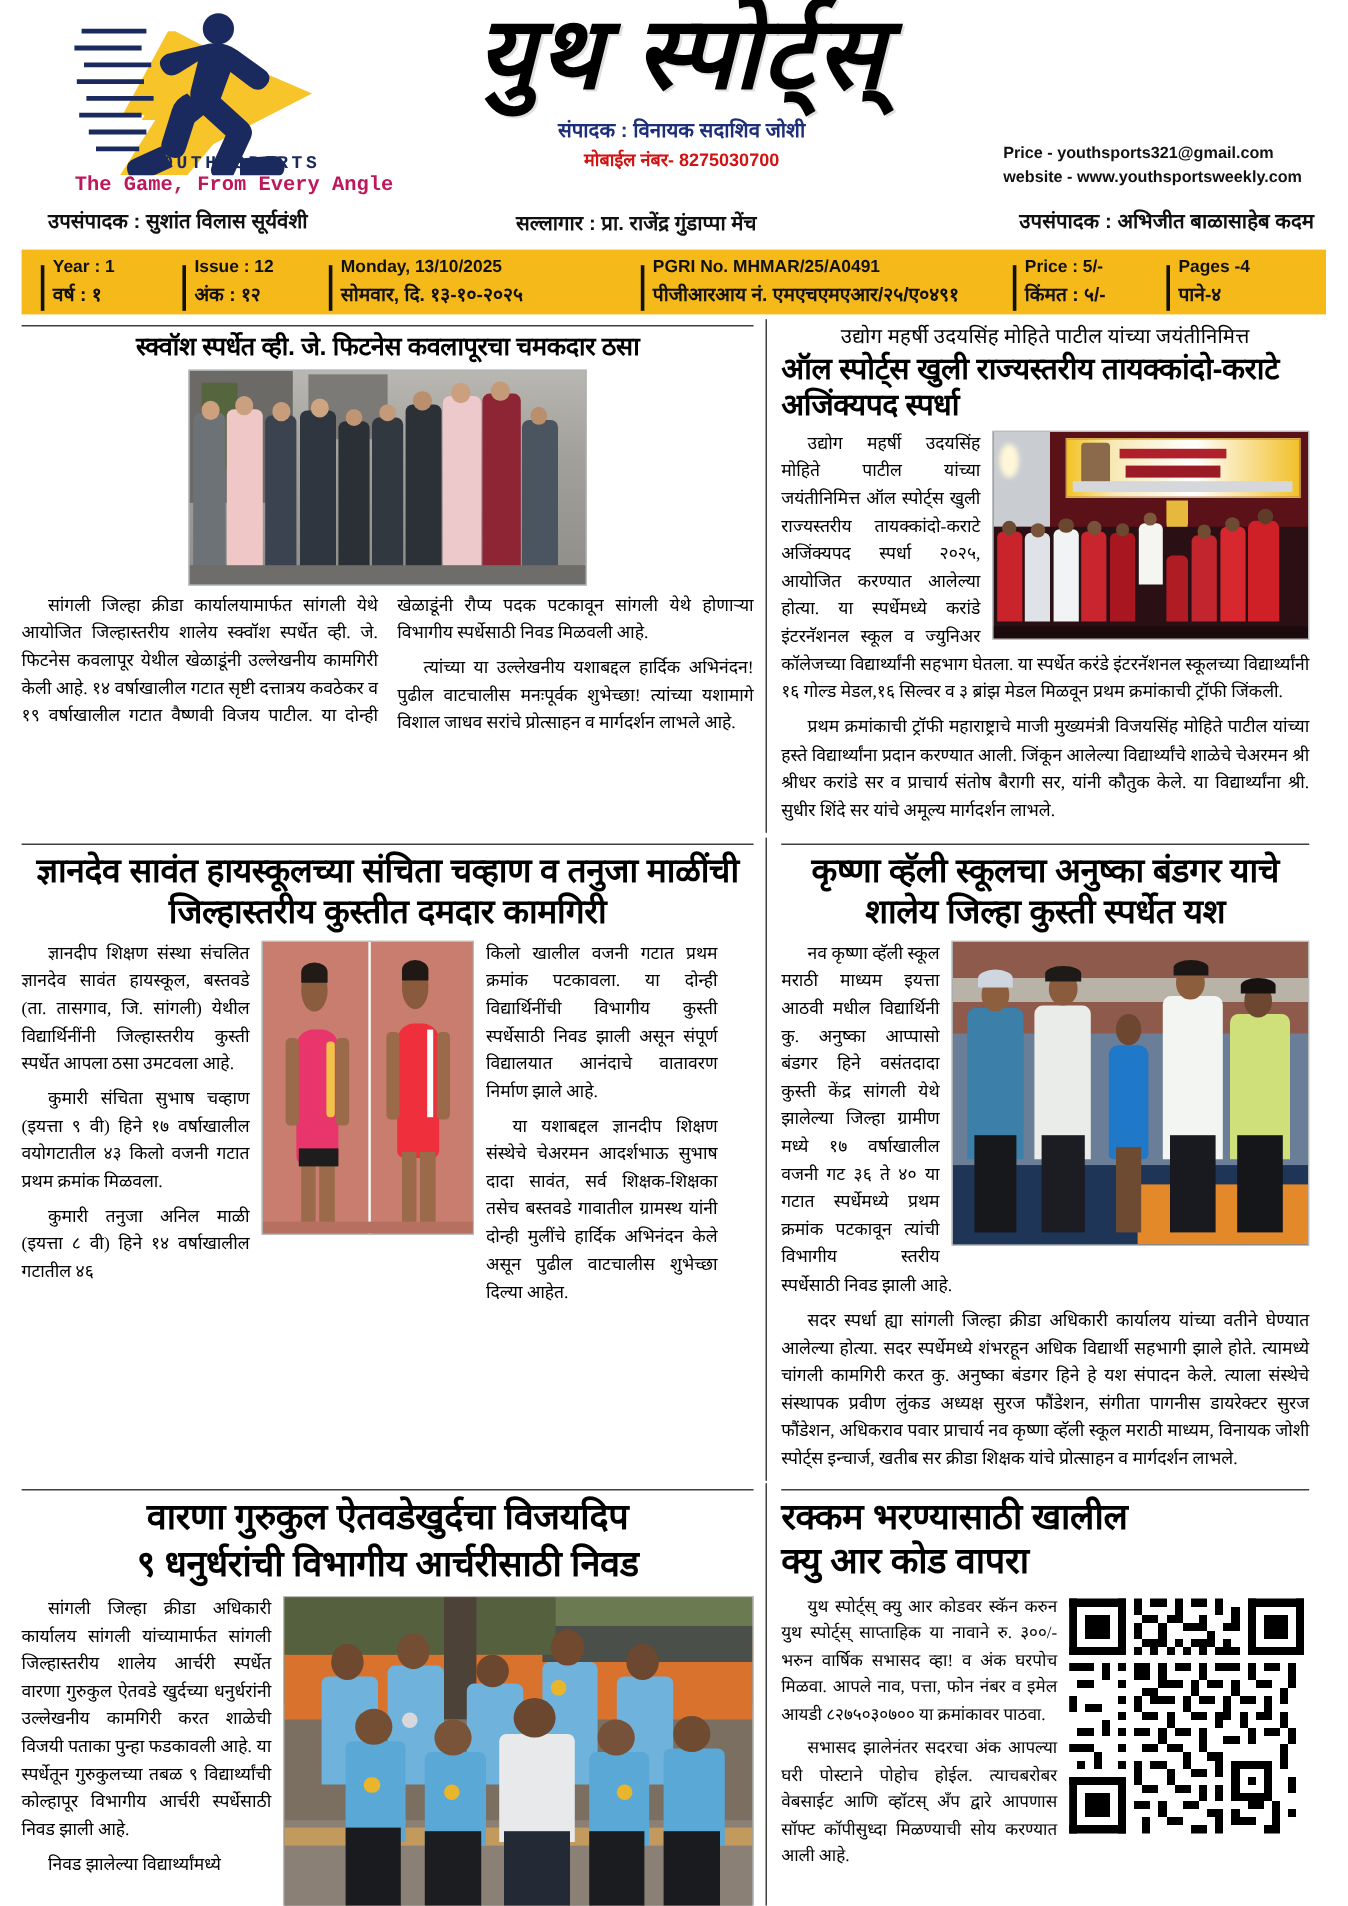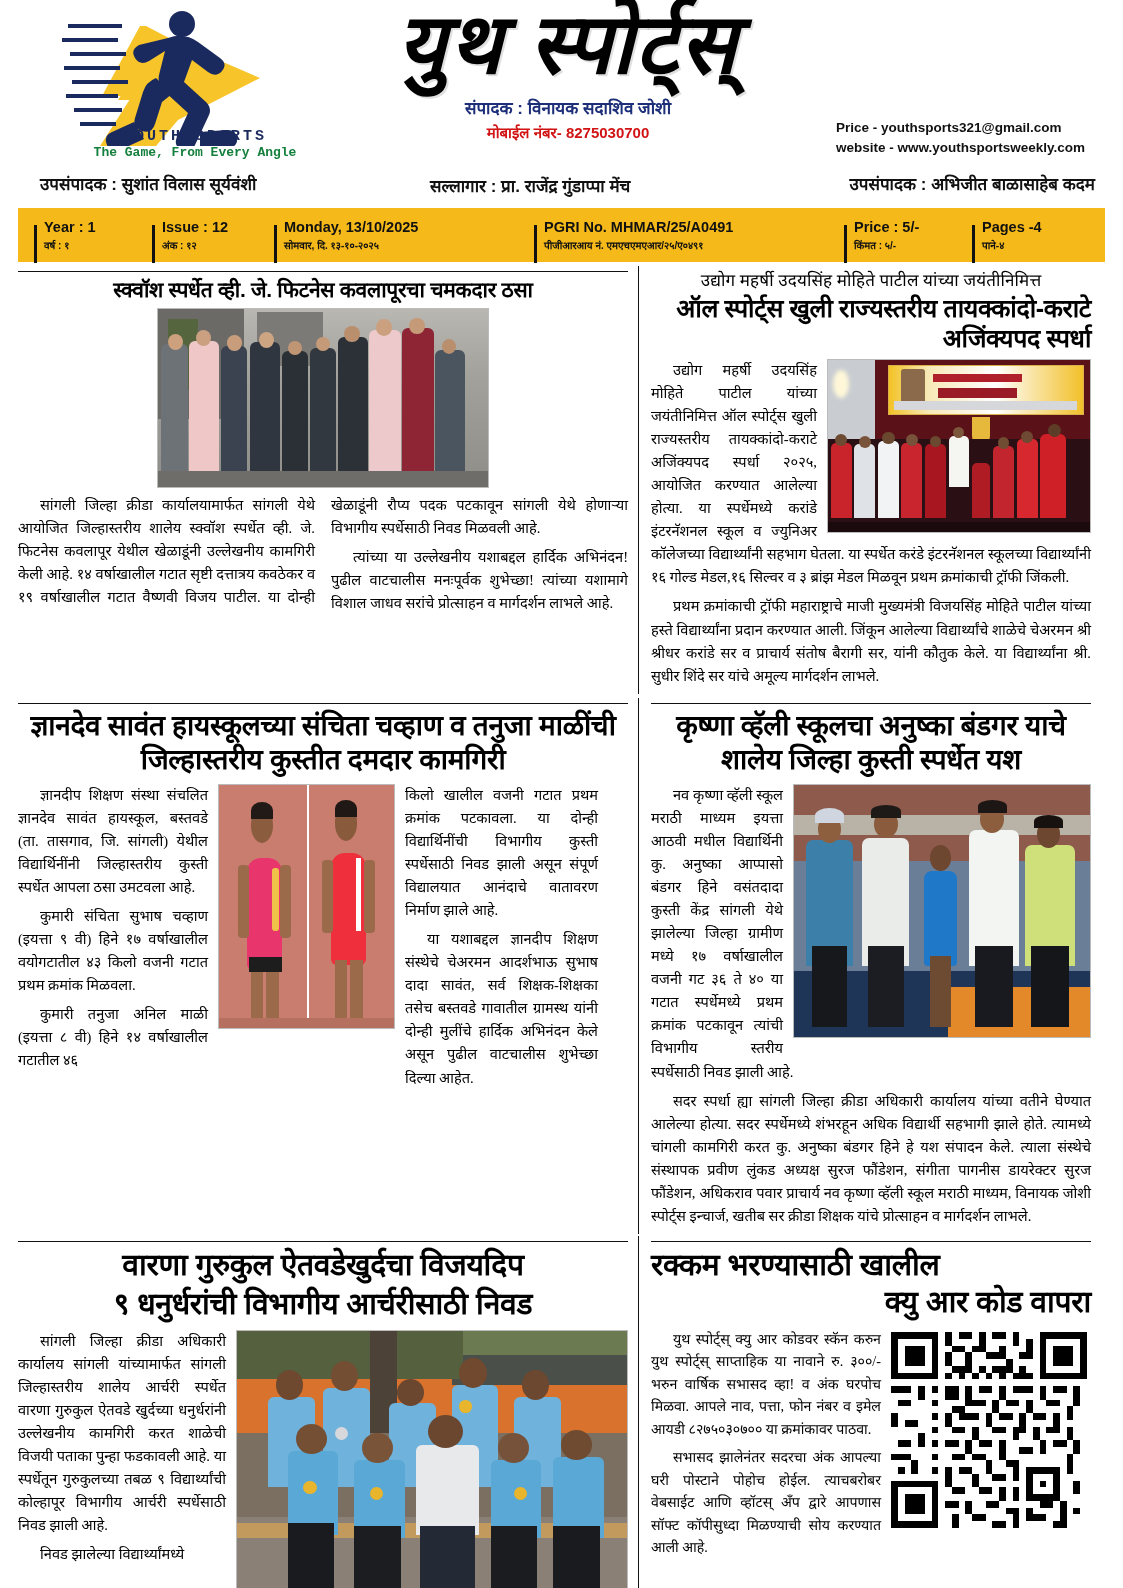--- a/index.html
+++ b/index.html
@@ -51,23 +51,23 @@
     font-family: Liberation Mono, monospace;
     margin-top: -18px;
   }
   .logo-words .l1 {
     color: #1b2a5e;
     font-weight: bold;
     font-size: 15px;
     letter-spacing: 3px;
   }
   .logo-words .l2 {
-    color: #15803d;
-    font-weight: bold;
-    font-size: 13px;
+    color: #be185d;
+    font-weight: bold;
+    font-size: 17px;
     letter-spacing: 0px;
   }
   .title-block {
     position: absolute;
     left: 300px;
     top: 2px;
     width: 500px;
     text-align: center;
   }
   .paper-title {
@@ -142,21 +142,21 @@
     position: relative;
     white-space: nowrap;
   }
   .infocell::before {
     content: "";
     position: absolute;
     left: 0; top: 6px;
     width: 3px; height: 38px;
     background: #111;
   }
-  .infocell .r2 { margin-top: 3px; font-size: 10px; }
+  .infocell .r2 { margin-top: 3px; font-size: 16px; }
   .c-year  { width: 108px; }
   .c-issue { width: 112px; }
   .c-date  { width: 250px; }
   .c-pgri  { width: 300px; }
   .c-price { width: 118px; }
   .c-pages { width: 100px; }
 
   
   .content {
     margin-top: 4px;
@@ -182,21 +182,21 @@
     font-family: "Liberation Serif", serif;
     font-size: 17px;
     text-align: center;
     margin: 2px 0 2px;
     letter-spacing: 0.2px;
   }
   .hl-big {
     font-family: "Liberation Sans", sans-serif;
     font-weight: bold;
     font-size: 25px;
-    text-align: right;
+    text-align: left;
     line-height: 1.2;
     letter-spacing: -0.4px;
     margin: 0 0 6px;
   }
   .hl-xl {
     font-family: "Liberation Sans", sans-serif;
     font-weight: bold;
     font-size: 28px;
     text-align: center;
     line-height: 1.22;
@@ -562,21 +562,21 @@
         <p class="bt">सांगली जिल्हा क्रीडा अधिकारी कार्यालय सांगली यांच्यामार्फत सांगली जिल्हास्तरीय शालेय आर्चरी स्पर्धेत वारणा गुरुकुल ऐतवडे खुर्दच्या धनुर्धरांनी उल्लेखनीय कामगिरी करत शाळेची विजयी पताका पुन्हा फडकावली आहे. या स्पर्धेतून गुरुकुलच्या तबळ ९ विद्यार्थ्यांची कोल्हापूर विभागीय आर्चरी स्पर्धेसाठी निवड झाली आहे.</p>
         <p class="bt">निवड झालेल्या विद्यार्थ्यांमध्ये</p>
 
         <div class="clear"></div>
 
       </div>
 
       <div class="col-right art">
         <div class="rule-h"></div>
         <div class="hl-xl" style="font-size:30px;text-align:left;">रक्कम भरण्यासाठी खालील</div>
-        <div class="hl-xl" style="font-size:30px;text-align:right;margin-top:-6px;">क्यु आर कोड वापरा</div>
+        <div class="hl-xl" style="font-size:30px;text-align:left;margin-top:-6px;">क्यु आर कोड वापरा</div>
 
         <div class="qr-wrap">
           <div class="qr">
             <svg width="196" height="196" viewBox="0 0 29 29" shape-rendering="crispEdges">
               <rect width="29" height="29" fill="#fff"></rect>
               <g fill="#000">
 
                 <rect x="0" y="0" width="7" height="1"></rect>
                   <rect x="0" y="6" width="7" height="1"></rect>
                 <rect x="0" y="0" width="1" height="7"></rect>

